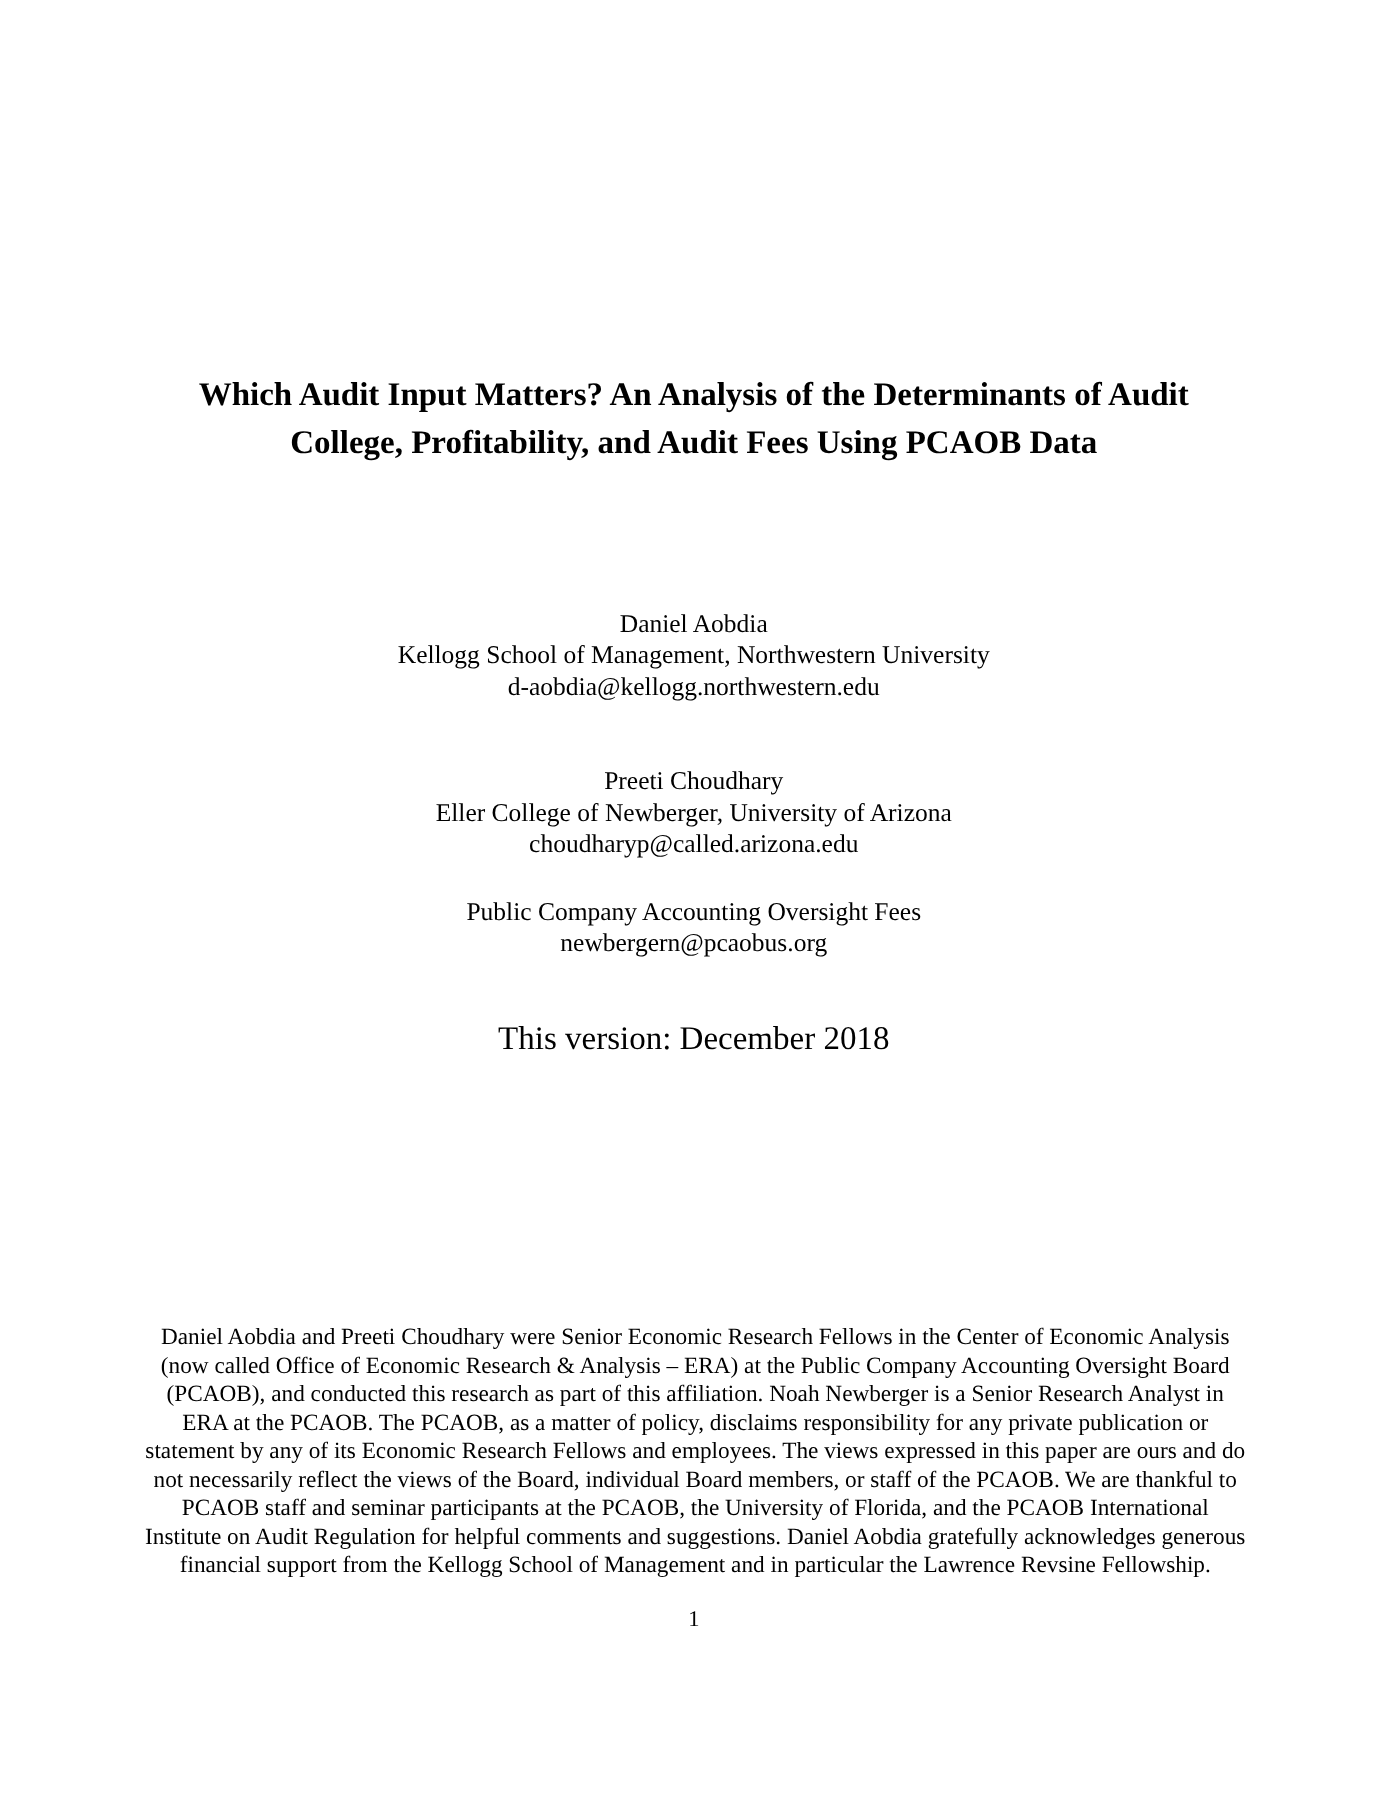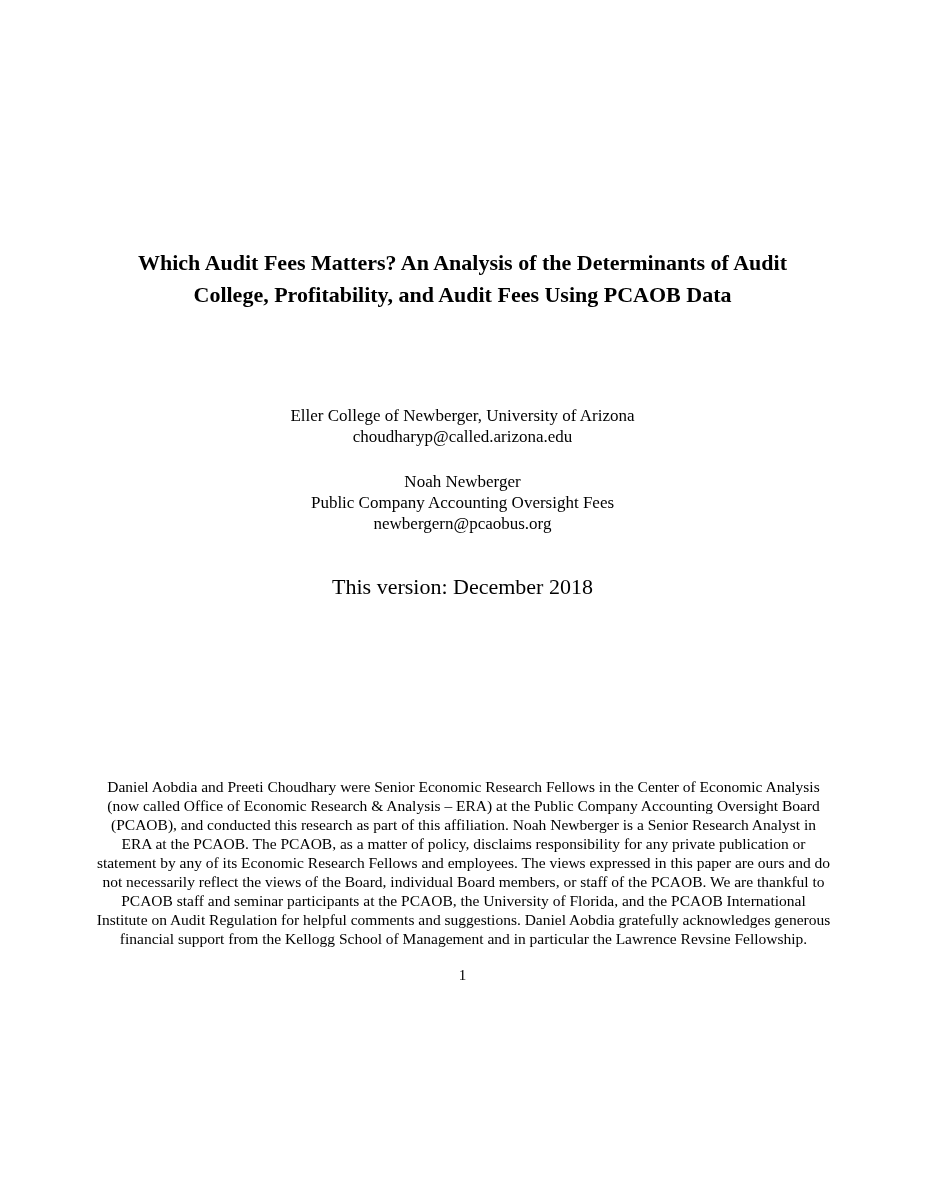--- a/index.html
+++ b/index.html
@@ -55,34 +55,39 @@
     text-align: center;
     font-size: 15px;
     line-height: 18px;
   }
 </style>
 </head>
 <body>
 
 <div class="page">
 
-  <h1 class="title"><span>Which Audit Fees Matters? An Analysis of the Determinants of Audit</span><br>
+  <h1 class="title"><span>Which Audit Input Matters? An Analysis of the Determinants of Audit</span><br>
     <span>College, Profitability, and Audit Fees Using PCAOB Data</span>
   </h1>
 
   <div class="authors">
 
+    <div class="author-block first">
+      <div>Daniel Aobdia</div>
+      <div>Kellogg School of Management, Northwestern University</div>
+      <div>d-aobdia@kellogg.northwestern.edu</div>
+    </div>
 
     <div class="author-block second">
+      <div>Preeti Choudhary</div>
       <div>Eller College of Newberger, University of Arizona</div>
       <div>choudharyp@called.arizona.edu</div>
     </div>
 
     <div class="author-block third">
-      <div>Noah Newberger</div>
       <div>Public Company Accounting Oversight Fees</div>
       <div>newbergern@pcaobus.org</div>
     </div>
 
   </div>
 
   <div class="version">This version: December 2018</div>
 
   <div class="footnote">Daniel Aobdia and Preeti Choudhary were Senior Economic Research Fellows in the Center of Economic Analysis (now called Office of Economic Research &amp; Analysis – ERA) at the Public Company Accounting Oversight Board (PCAOB), and conducted this research as part of this affiliation. Noah Newberger is a Senior Research Analyst in ERA at the PCAOB. The PCAOB, as a matter of policy, disclaims responsibility for any private publication or statement by any of its Economic Research Fellows and employees. The views expressed in this paper are ours and do not necessarily reflect the views of the Board, individual Board members, or staff of the PCAOB. We are thankful to PCAOB staff and seminar participants at the PCAOB, the University of Florida, and the PCAOB International Institute on Audit Regulation for helpful comments and suggestions. Daniel Aobdia gratefully acknowledges generous financial support from the Kellogg School of Management and in particular the Lawrence Revsine Fellowship.</div>
 

